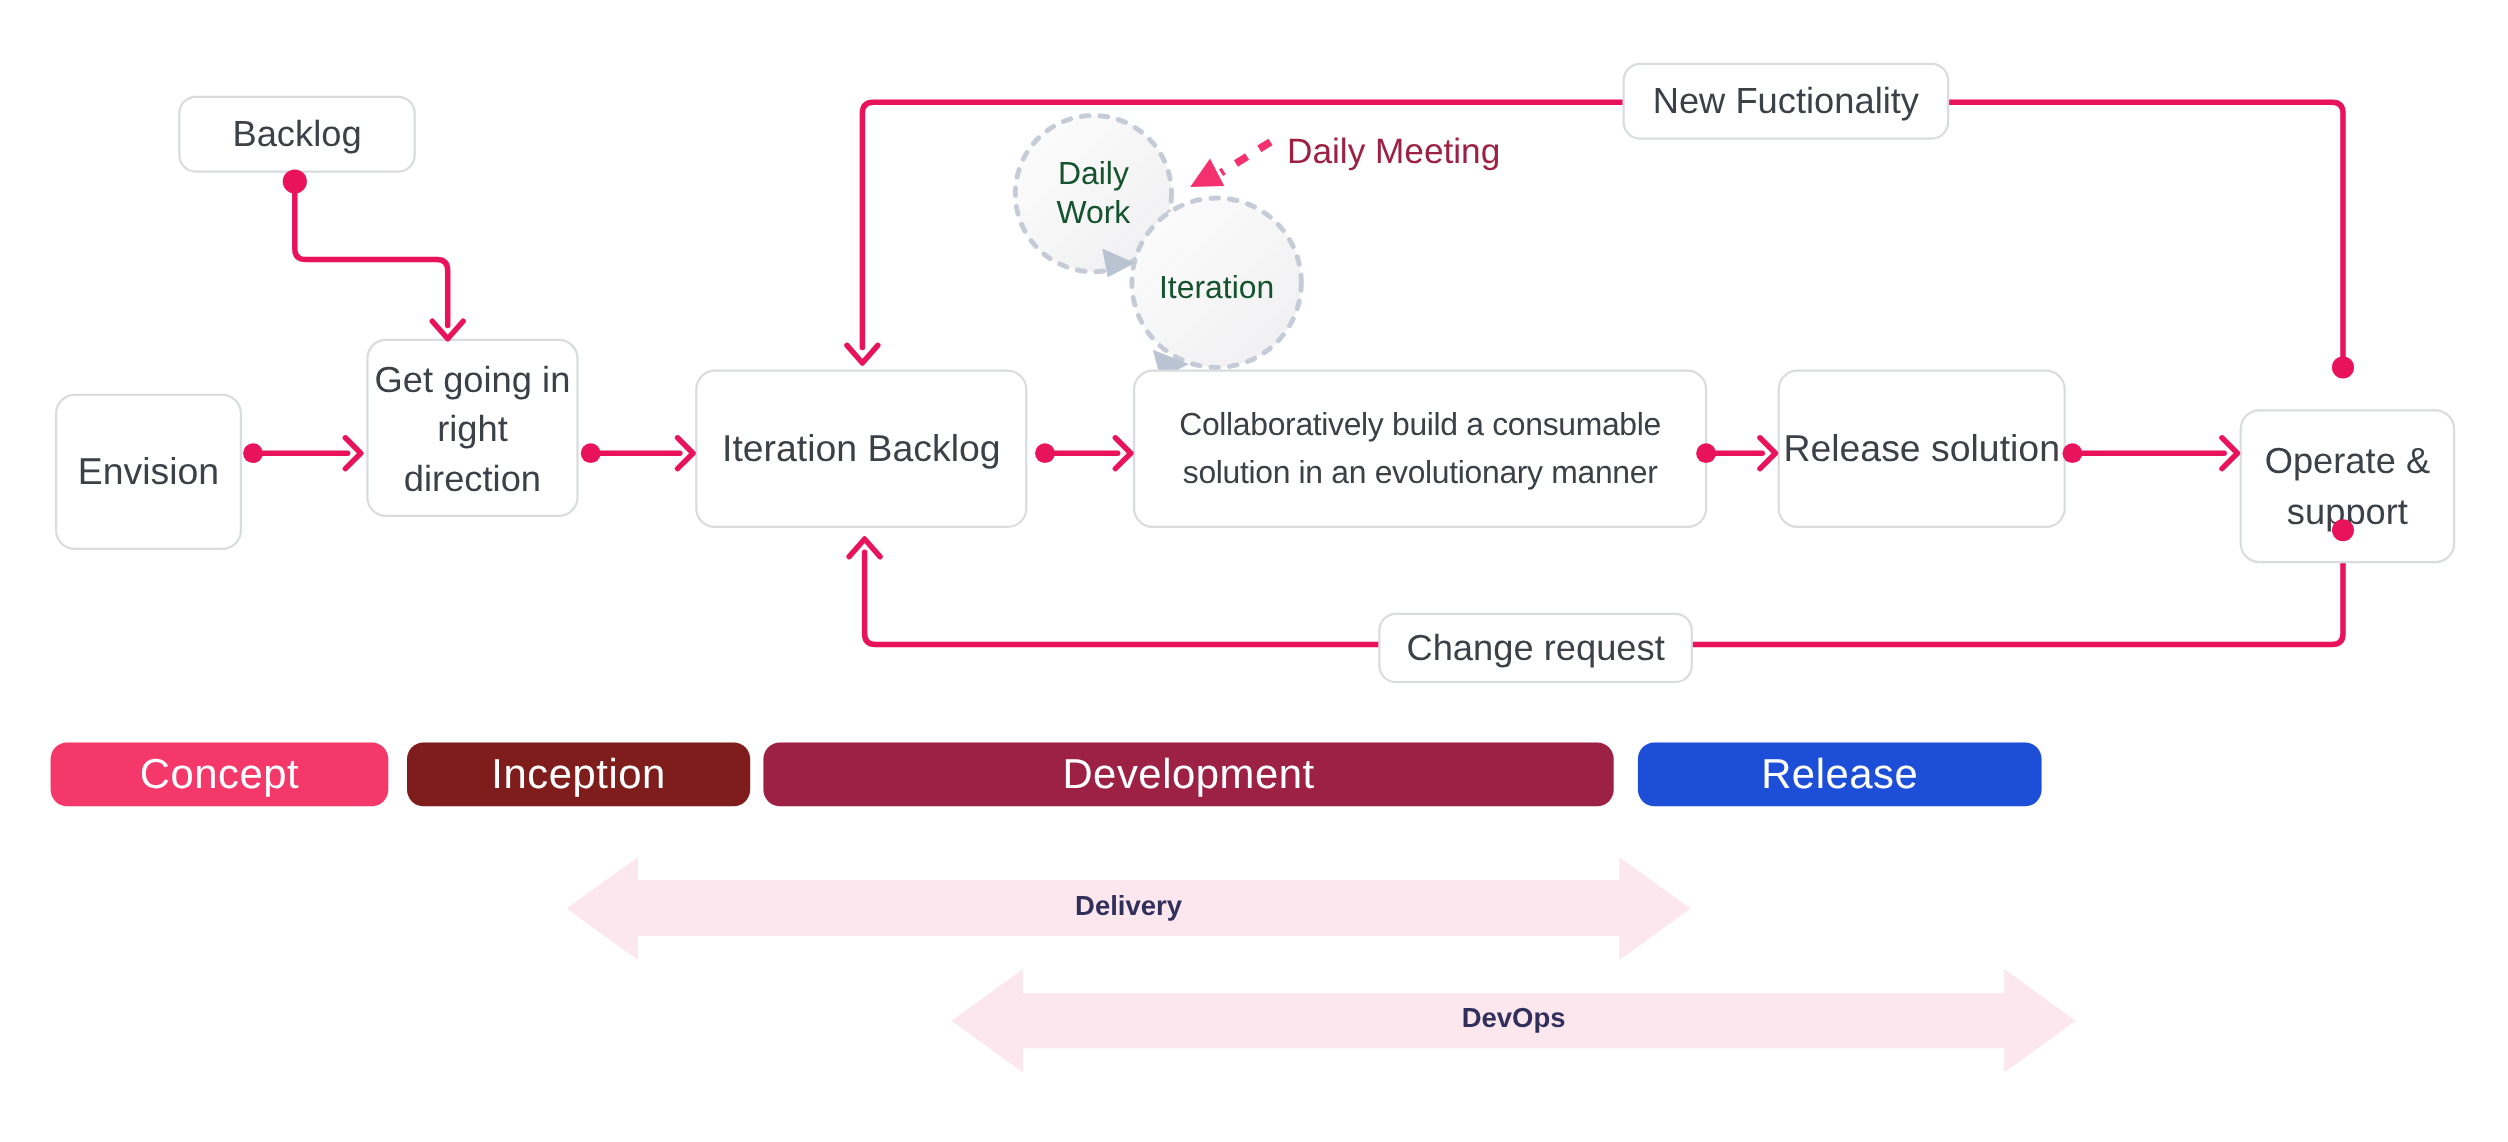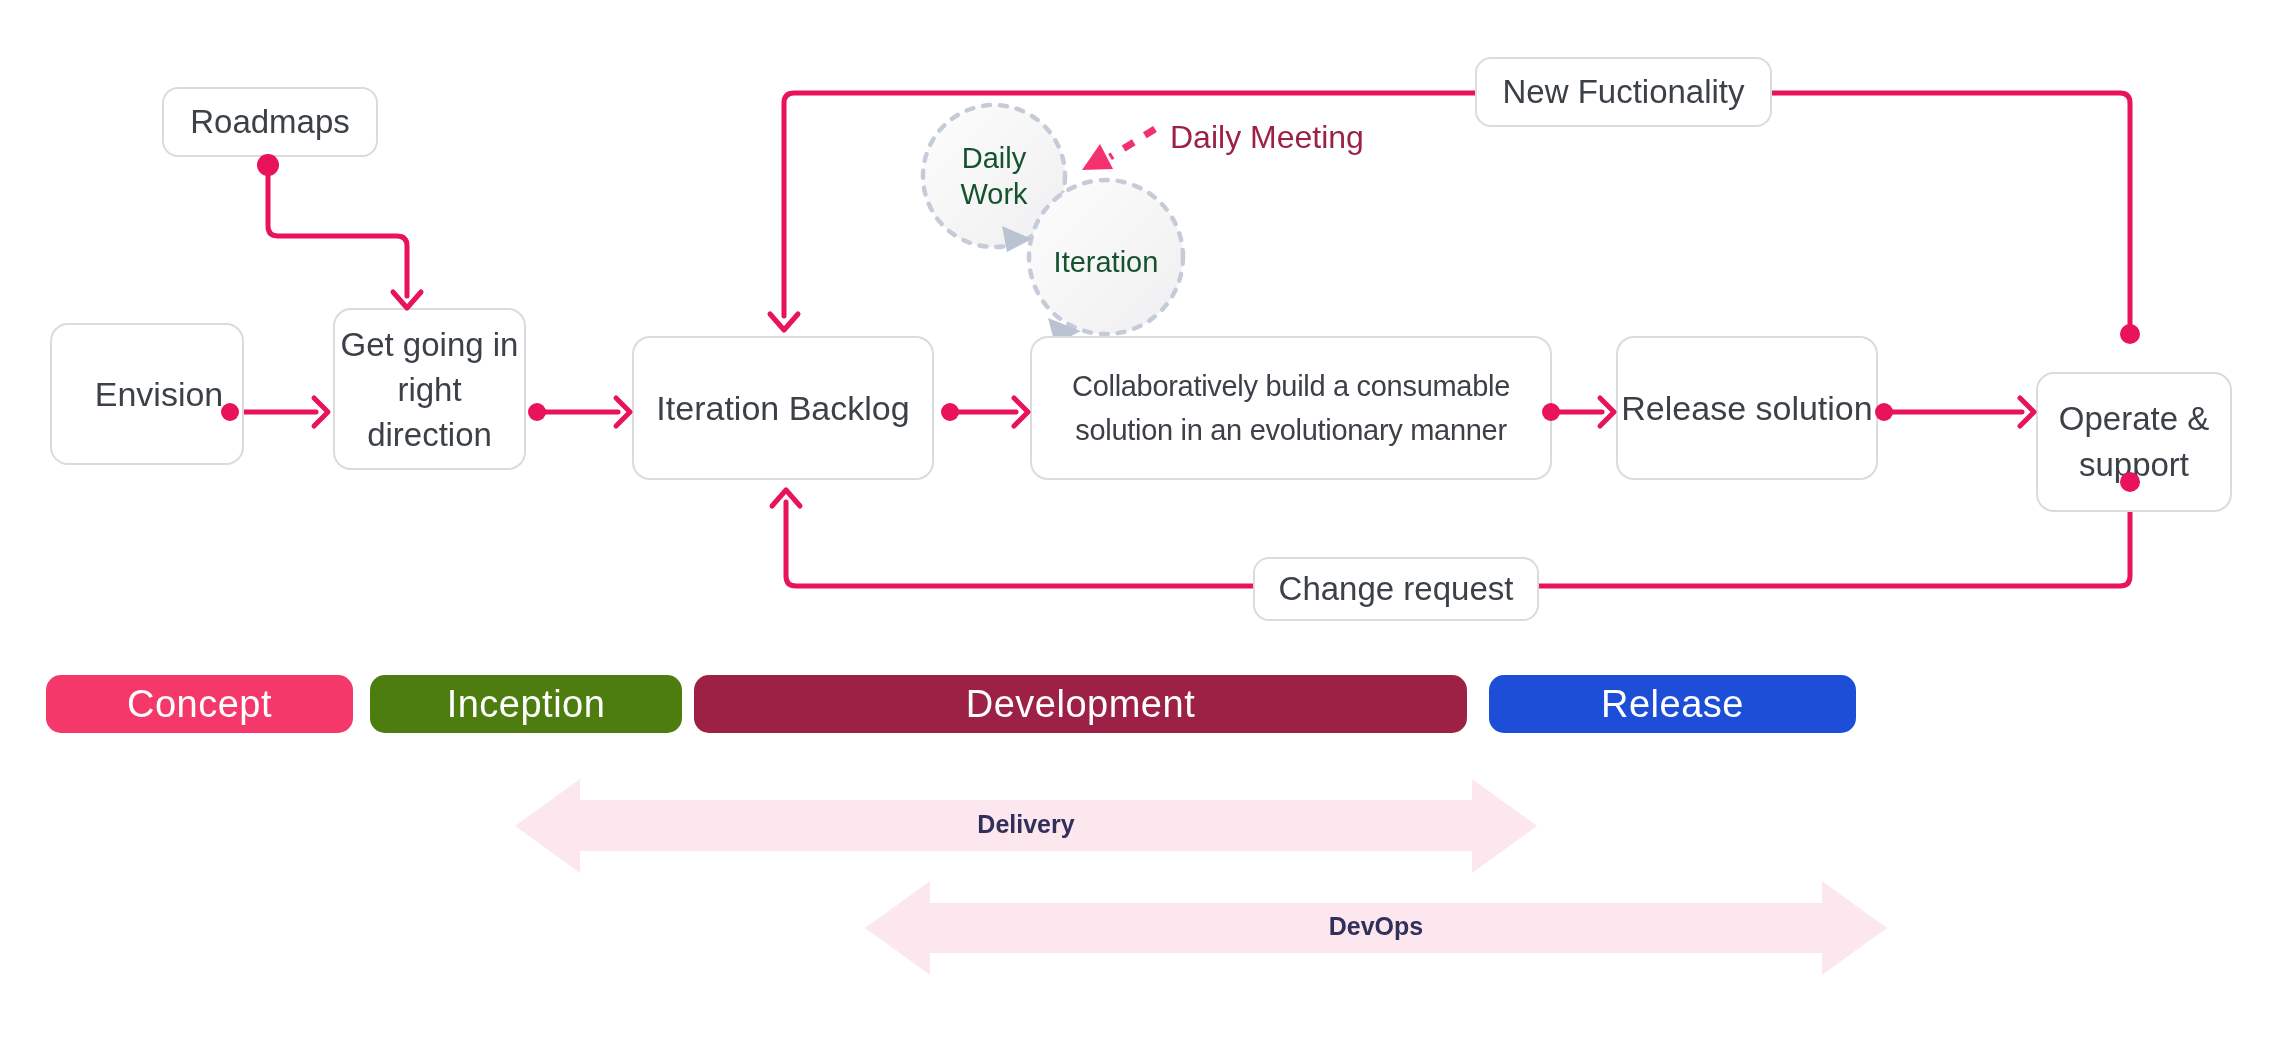--- a/index.html
+++ b/index.html
@@ -72,24 +72,24 @@
 
     <path class="stroke-accent" d="M784 316 V103 Q784 93 794 93 L2120 93 Q2130 93 2130 103 V328"></path>
 
     <path class="stroke-accent" d="M786 502 V576 Q786 586 796 586 L2120 586 Q2130 586 2130 576 V488"></path>
 
     <line class="meeting-dots" x1="1155" y1="129" x2="1110" y2="157"></line>
     <polygon class="meeting-head" points="1082,170 1100,144 1113,169"></polygon>
   </svg>
 
   <div class="node small" style="left:162px;top:87px;width:212px;height:66px;">
-    <span>Roadmaps</span>
+    <span>Backlog</span>
   </div>
 
-  <div class="node" style="left:50px;top:323px;width:166px;height:138px;padding-left:24px;">
+  <div class="node" style="left:50px;top:358px;width:166px;height:138px;">
     <span>Envision</span>
   </div>
 
   <div class="node" style="left:333px;top:308px;width:189px;height:158px;font-size:33px;line-height:45px;">
     <span>Get going in right direction</span>
   </div>
 
   <div class="node" style="left:632px;top:336px;width:298px;height:140px;">
     <span>Iteration Backlog</span>
   </div>
@@ -114,21 +114,21 @@
     <span>Change request</span>
   </div>
 
   <div class="circle-label" style="left:934px;top:140px;width:120px;">Daily Work</div>
   <div class="circle-label" style="left:1036px;top:244px;width:140px;">Iteration</div>
   <div class="meeting-label" style="left:1170px;top:120px;">Daily Meeting</div>
 
   <div class="phase" style="left: 46px; width: 307px; background-color: rgb(244, 57, 106);">
     <span>Concept</span>
   </div>
-  <div class="phase" style="left: 370px; width: 312px; background-color: #4d7c0f;">
+  <div class="phase" style="left: 370px; width: 312px; background-color: #7f1d1d;">
     <span>Inception</span>
   </div>
   <div class="phase" style="left: 694px; width: 773px; background-color: rgb(157, 32, 69); text-align: right;">
     <span>Development</span>
   </div>
   <div class="phase" style="left: 1489px; width: 367px; background-color: #1d4ed8;">
     <span>Release</span>
   </div>
 
   <div class="band-label" style="left:916px;top:810px;">Delivery</div>

